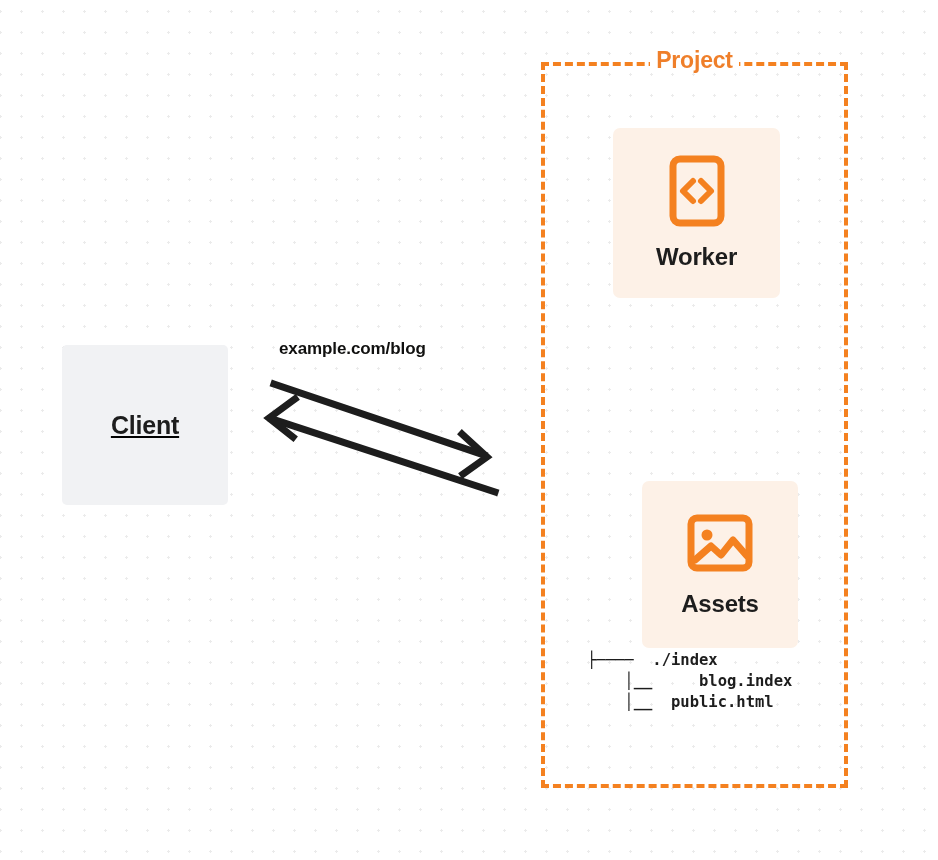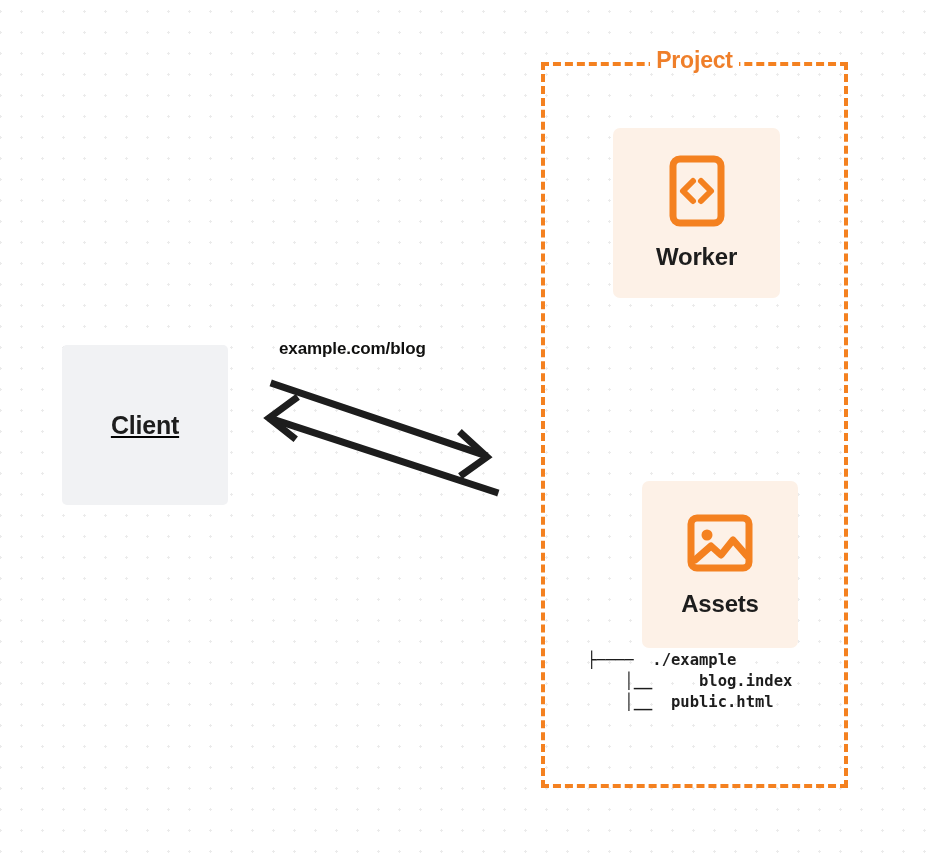--- a/index.html
+++ b/index.html
@@ -183,15 +183,15 @@
     <div class="card-icon">
       <svg width="66" height="62" viewBox="0 0 66 62">
         <rect x="4" y="6" width="58" height="50" rx="6" ry="6" fill="none" stroke="#f48120" stroke-width="7"></rect>
         <circle cx="20" cy="23" r="5.5" fill="#f48120"></circle>
         <polyline points="8,48 24,34 34,43 46,28 60,44" fill="none" stroke="#f48120" stroke-width="7" stroke-linecap="round" stroke-linejoin="round"></polyline>
       </svg>
     </div>
     <div class="card-label">Assets</div>
   </div>
 
-  <div class="file-tree"><div>├────  ./example</div><div>    │__     blog.index</div><div>    │__  public.html</div></div>
+  <div class="file-tree"><div>├────  ./index</div><div>    │__     blog.index</div><div>    │__  public.html</div></div>
 
 </div>
 
 </body></html>

